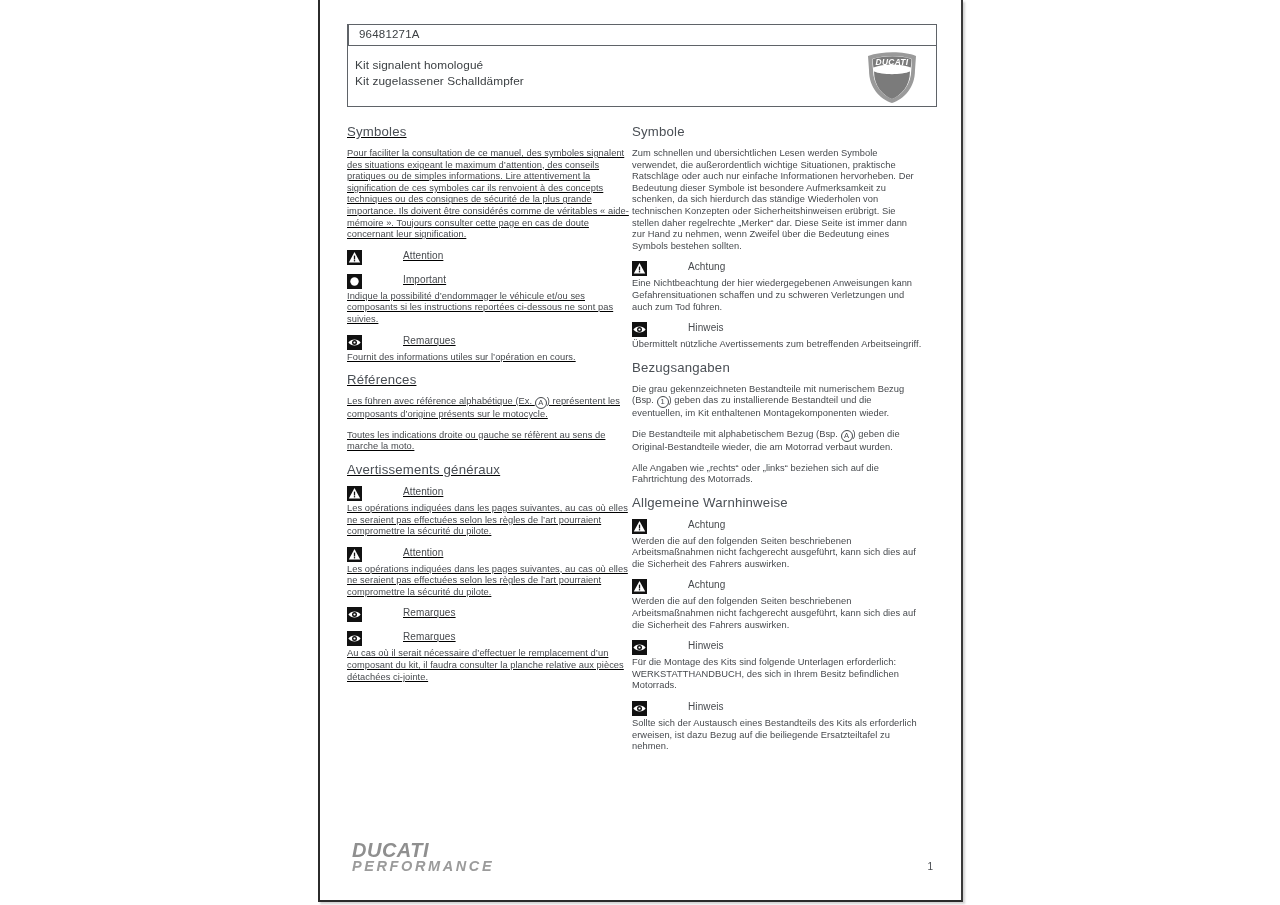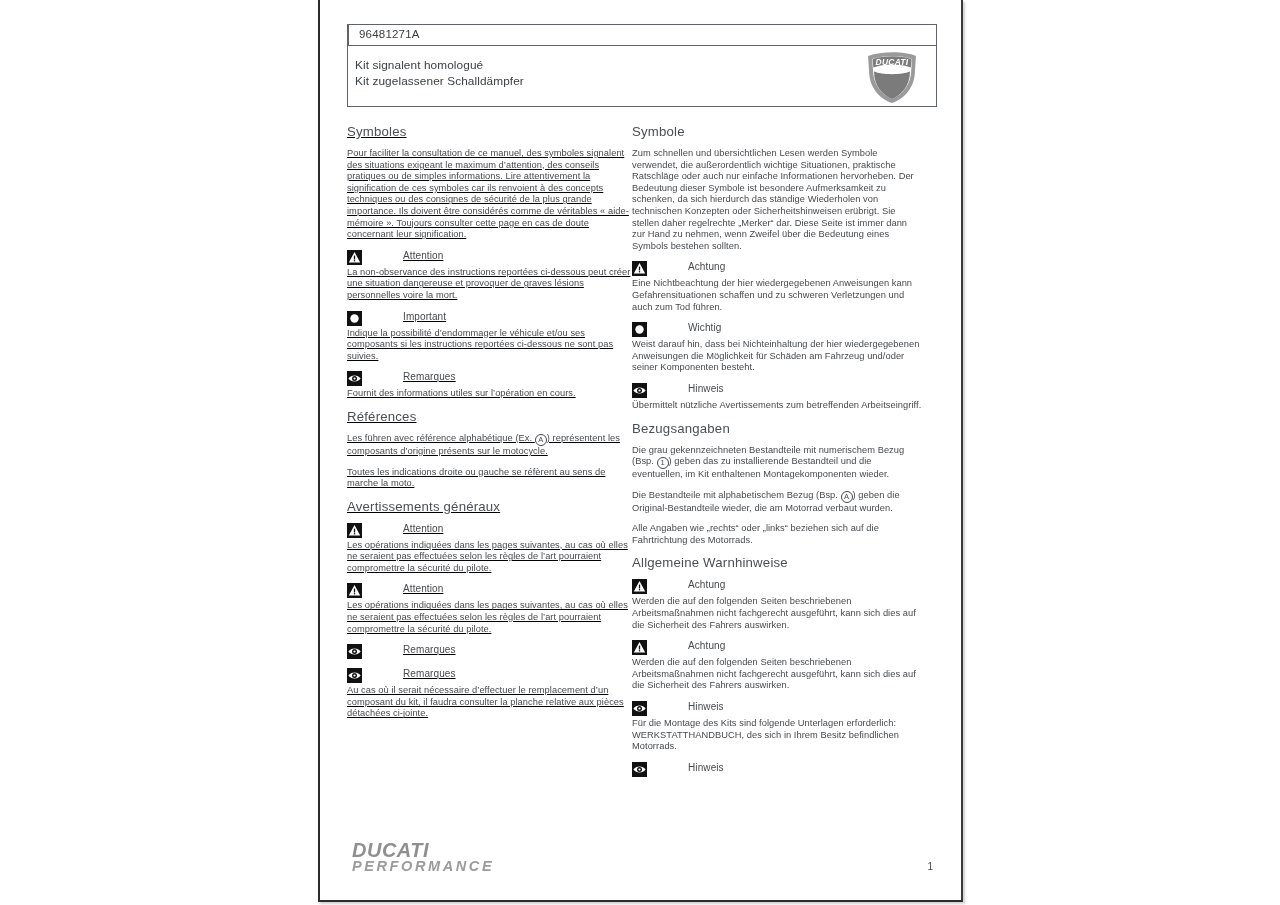--- a/index.html
+++ b/index.html
@@ -204,21 +204,20 @@
         <div class="note-head">
           <span class="note-icon">
             <svg viewBox="0 0 15 15" width="15" height="15">
               <polygon points="7.5,2 13.2,12.6 1.8,12.6" fill="#ffffff"></polygon>
               <rect x="6.85" y="5.6" width="1.3" height="3.9" fill="#111111"></rect>
               <rect x="6.85" y="10.1" width="1.3" height="1.3" fill="#111111"></rect>
             </svg>
           </span>
           <span class="note-label">Attention</span>
         </div>
-        <div class="note-body">La non-observance des instructions reportées ci-dessous peut créer une situation dangereuse et provoquer de graves lésions personnelles voire la mort.</div>
       </div>
       <div class="note">
         <div class="note-head">
           <span class="note-icon">
             <svg viewBox="0 0 15 15" width="15" height="15">
               <circle cx="7.5" cy="7.5" r="4.2" fill="#ffffff"></circle>
             </svg>
           </span>
           <span class="note-label">Important</span>
         </div>
@@ -302,31 +301,20 @@
           <span class="note-icon">
             <svg viewBox="0 0 15 15" width="15" height="15">
               <polygon points="7.5,2 13.2,12.6 1.8,12.6" fill="#ffffff"></polygon>
               <rect x="6.85" y="5.6" width="1.3" height="3.9" fill="#111111"></rect>
               <rect x="6.85" y="10.1" width="1.3" height="1.3" fill="#111111"></rect>
             </svg>
           </span>
           <span class="note-label">Achtung</span>
         </div>
         <div class="note-body">Eine Nichtbeachtung der hier wiedergegebenen Anweisungen kann Gefahrensituationen schaffen und zu schweren Verletzungen und auch zum Tod führen.</div>
-      </div>
-      <div class="note">
-        <div class="note-head">
-          <span class="note-icon">
-            <svg viewBox="0 0 15 15" width="15" height="15">
-              <circle cx="7.5" cy="7.5" r="4.2" fill="#ffffff"></circle>
-            </svg>
-          </span>
-          <span class="note-label">Wichtig</span>
-        </div>
-        <div class="note-body">Weist darauf hin, dass bei Nichteinhaltung der hier wiedergegebenen Anweisungen die Möglichkeit für Schäden am Fahrzeug und/oder seiner Komponenten besteht.</div>
       </div>
       <div class="note">
         <div class="note-head">
           <span class="note-icon">
             <svg viewBox="0 0 15 15" width="15" height="15">
               <path d="M1.4 7.5 C4 3.6, 11 3.6, 13.6 7.5 C11 11.4, 4 11.4, 1.4 7.5 Z" fill="#ffffff"></path>
               <ellipse cx="7.5" cy="7.5" rx="2.5" ry="2.5" fill="#111111"></ellipse>
               <circle cx="7.5" cy="7.5" r="1.1" fill="#ffffff"></circle>
             </svg>
           </span>
@@ -382,20 +370,21 @@
         <div class="note-head">
           <span class="note-icon">
             <svg viewBox="0 0 15 15" width="15" height="15">
               <path d="M1.4 7.5 C4 3.6, 11 3.6, 13.6 7.5 C11 11.4, 4 11.4, 1.4 7.5 Z" fill="#ffffff"></path>
               <ellipse cx="7.5" cy="7.5" rx="2.5" ry="2.5" fill="#111111"></ellipse>
               <circle cx="7.5" cy="7.5" r="1.1" fill="#ffffff"></circle>
             </svg>
           </span>
           <span class="note-label">Hinweis</span>
         </div>
+        <div class="note-body">Sollte sich der Austausch eines Bestandteils des Kits als erforderlich erweisen, ist dazu Bezug auf die beiliegende Ersatzteiltafel zu nehmen.</div>
       </div>
     </div>
 
   <div class="dp-logo">
     <svg viewBox="0 0 200 34" width="200" height="34" aria-hidden="true">
       <text x="2" y="17" font-family="'Liberation Sans', sans-serif" font-size="20" font-weight="bold" font-style="italic" fill="#8f8f8f" letter-spacing="0.5">DUCATI</text>
       <text x="2" y="31" font-family="'Liberation Sans', sans-serif" font-size="14.5" font-weight="bold" font-style="italic" fill="#9b9b9b" letter-spacing="2.6">PERFORMANCE</text>
     </svg>
   </div>
 

